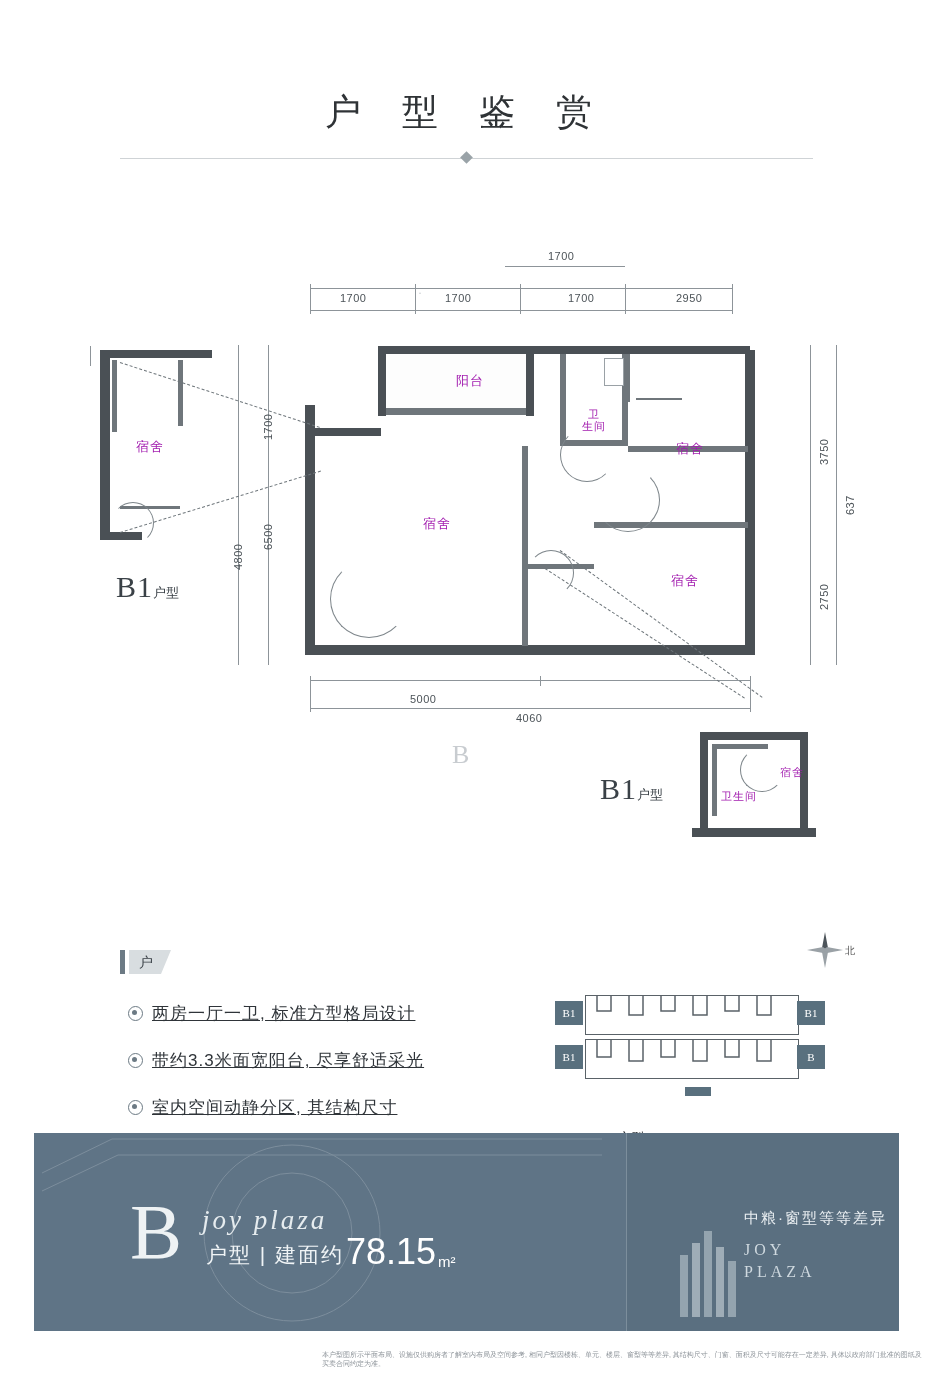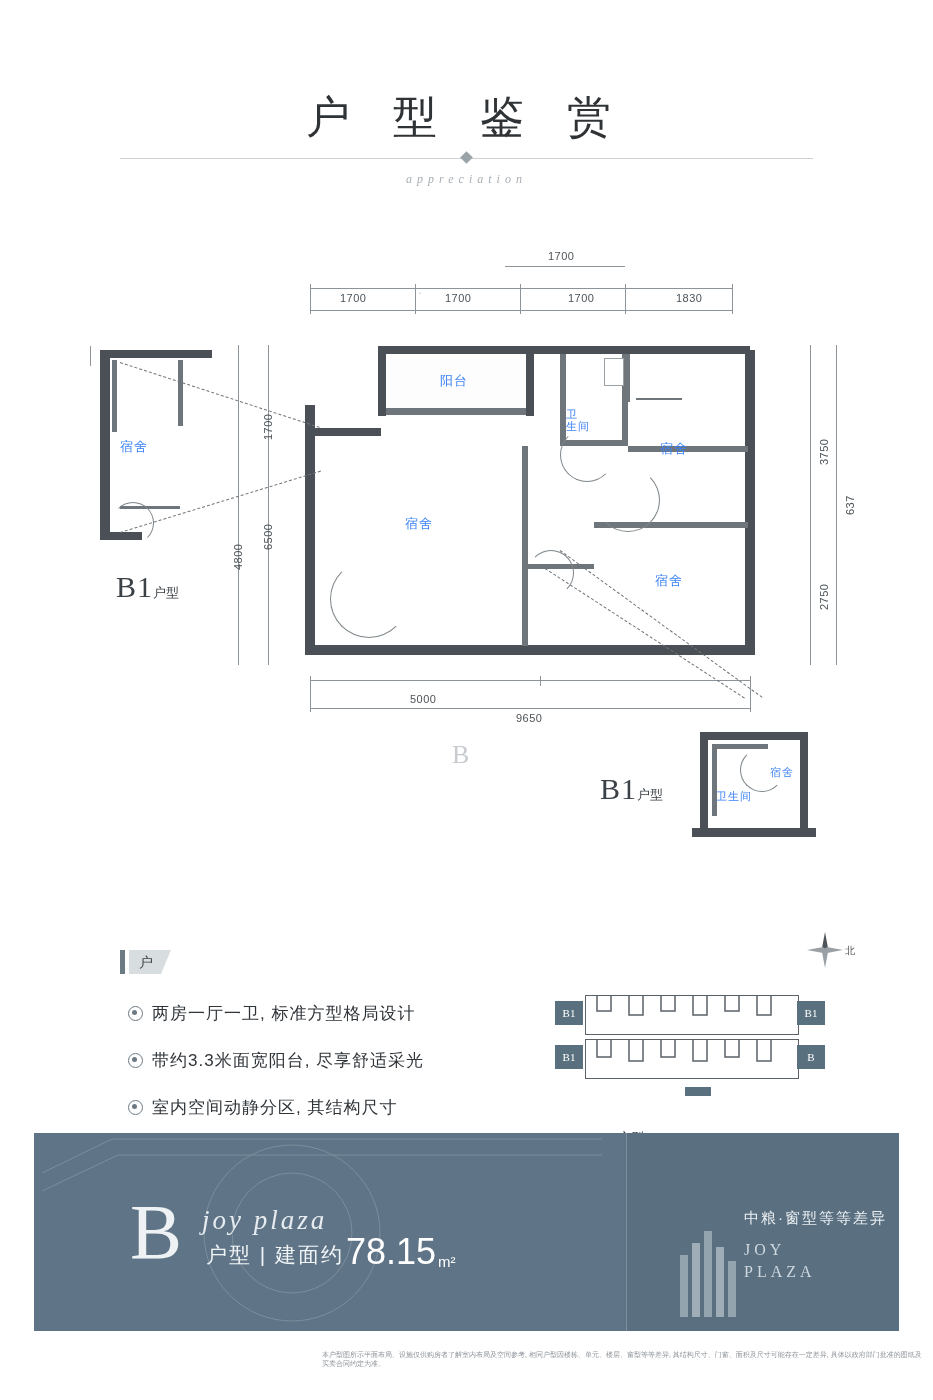--- a/index.html
+++ b/index.html
@@ -8,21 +8,21 @@
     background:#ffffff;
     font-family:"Liberation Sans", sans-serif;
     color:#2b2b2b;
   }
   .page{position:absolute;left:0;top:0;width:933px;height:1400px;}
 
   
   .title{
     position:absolute;left:0;top:88px;width:933px;text-align:center;
     font-family:"Liberation Serif", serif;
-    font-size:44px;letter-spacing:16px;color:#2f3336;font-weight:400;
+    font-size:36px;letter-spacing:16px;color:#2f3336;font-weight:400;
   }
   .title-rule{
     position:absolute;left:120px;top:158px;width:693px;height:1px;background:#cfd3d6;
   }
   .diamond{
     position:absolute;left:462px;top:153px;width:9px;height:9px;background:#9aa3a8;
     transform:rotate(45deg);
   }
   .sub-en{
     position:absolute;left:0;top:172px;width:933px;text-align:center;
@@ -39,21 +39,21 @@
   .balcony{position:absolute;background:#fdfdfd;border:1px solid #9aa1a6;}
 
   .dim-line{position:absolute;background:#8d9499;}
   .dim-text{
     position:absolute;font-size:11px;color:#4c5358;letter-spacing:0.5px;
     font-family:"Liberation Sans", sans-serif;
   }
   .dim-text.vert{transform:rotate(-90deg);transform-origin:left top;white-space:nowrap;}
 
   .room-label{
-    position:absolute;font-size:13px;color:#3b82f6;letter-spacing:1px;
+    position:absolute;font-size:13px;color:#a21caf;letter-spacing:1px;text-align:center;
   }
   .room-label.sm{font-size:11px;line-height:12px;}
 
   .tick{position:absolute;width:1px;height:8px;background:#8d9499;}
 
   .unit-tag{
     position:absolute;font-family:"Liberation Serif", serif;color:#3a4147;
   }
   .unit-tag .big{font-size:30px;letter-spacing:1px;}
   .unit-tag .small{font-size:13px;}
@@ -72,21 +72,21 @@
   }
   .bullet-row{position:absolute;left:128px;font-size:17px;color:#2f3439;letter-spacing:1px;}
   .bullet-dot{
     position:absolute;left:0;top:4px;width:13px;height:13px;border-radius:50%;
     border:1px solid #6c7a84;
   }
   .bullet-dot:after{
     content:"";position:absolute;left:3px;top:3px;width:5px;height:5px;border-radius:50%;
     background:#6c7a84;
   }
-  .bullet-text{position:absolute;left:24px;top:0;white-space:nowrap;}
+  .bullet-text{position:absolute;left:24px;top:0;white-space:nowrap;text-decoration:underline;}
 
   
   .keyplan{position:absolute;left:545px;top:995px;width:290px;height:110px;}
   .kp-floor{position:absolute;left:40px;height:38px;background:#ffffff;border:1.5px solid #5a6268;}
   .kp-unit{
     position:absolute;width:28px;height:24px;background:#59707e;color:#fff;
     font-size:11px;text-align:center;line-height:24px;font-family:"Liberation Serif",serif;
   }
   .kp-legend{position:absolute;left:40px;top:88px;font-size:13px;color:#2f3439;letter-spacing:1px;margin-top:46px;}
   .kp-legend-sw{position:absolute;left:140px;top:92px;width:26px;height:9px;background:#59707e;}
@@ -127,59 +127,58 @@
   .ghost{position:absolute;color:#c8ccd0;font-size:12px;font-family:"Liberation Serif",serif;}
 </style>
 </head>
 <body>
 
 <div class="page">
 
   <div class="title">户 型 鉴 赏</div>
   <div class="title-rule"></div>
   <div class="diamond"></div>
-  <div class="sub-en">appreciation</div>
 
   <div class="plan">
 
     <div class="dim-line" style="left:310px;top:38px;width:422px;height:1px;"></div>
     <div class="dim-line" style="left:310px;top:60px;width:422px;height:1px;"></div>
     <div class="tick" style="left:310px;top:34px;height:30px;"></div>
     <div class="tick" style="left:415px;top:34px;height:30px;"></div>
     <div class="tick" style="left:520px;top:34px;height:30px;"></div>
     <div class="tick" style="left:625px;top:34px;height:30px;"></div>
     <div class="tick" style="left:732px;top:34px;height:30px;"></div>
 
     <div class="dim-line" style="left:505px;top:16px;width:120px;height:1px;"></div>
     <div class="dim-text" style="left:548px;top:0px;">1700</div>
 
     <div class="dim-text" style="left:340px;top:42px;">1700</div>
     <div class="dim-text" style="left:445px;top:42px;">1700</div>
     <div class="dim-text" style="left:568px;top:42px;">1700</div>
-    <div class="dim-text" style="left:676px;top:42px;">1830</div>
+    <div class="dim-text" style="left:676px;top:42px;">2950</div>
 
     <div class="dim-line" style="left:268px;top:95px;width:1px;height:320px;"></div>
     <div class="dim-line" style="left:238px;top:95px;width:1px;height:320px;"></div>
     <div class="dim-text vert" style="left:262px;top:190px;">1700</div>
     <div class="dim-text vert" style="left:262px;top:300px;">6500</div>
     <div class="dim-text vert" style="left:232px;top:320px;">4800</div>
 
     <div class="dim-line" style="left:810px;top:95px;width:1px;height:320px;"></div>
     <div class="dim-line" style="left:836px;top:95px;width:1px;height:320px;"></div>
     <div class="dim-text vert" style="left:818px;top:215px;">3750</div>
     <div class="dim-text vert" style="left:844px;top:265px;">637</div>
     <div class="dim-text vert" style="left:818px;top:360px;">2750</div>
 
     <div class="dim-line" style="left:310px;top:430px;width:440px;height:1px;"></div>
     <div class="dim-line" style="left:310px;top:458px;width:440px;height:1px;"></div>
     <div class="tick" style="left:310px;top:426px;height:36px;"></div>
     <div class="tick" style="left:540px;top:426px;height:10px;"></div>
     <div class="tick" style="left:750px;top:426px;height:36px;"></div>
     <div class="dim-text" style="left:410px;top:443px;">5000</div>
-    <div class="dim-text" style="left:516px;top:462px;">9650</div>
+    <div class="dim-text" style="left:516px;top:462px;">4060</div>
 
     <div class="wall" style="left:305px;top:155px;width:10px;height:250px;"></div>
     <div class="wall" style="left:305px;top:395px;width:450px;height:10px;"></div>
     <div class="wall" style="left:745px;top:100px;width:10px;height:305px;"></div>
     <div class="wall" style="left:380px;top:96px;width:180px;height:8px;"></div>
     <div class="wall" style="left:560px;top:96px;width:190px;height:8px;"></div>
     <div class="wall" style="left:378px;top:96px;width:8px;height:70px;"></div>
     <div class="wall-thin" style="left:386px;top:158px;width:140px;height:7px;"></div>
     <div class="wall" style="left:315px;top:178px;width:66px;height:8px;"></div>
     <div class="wall" style="left:526px;top:96px;width:8px;height:70px;"></div>

